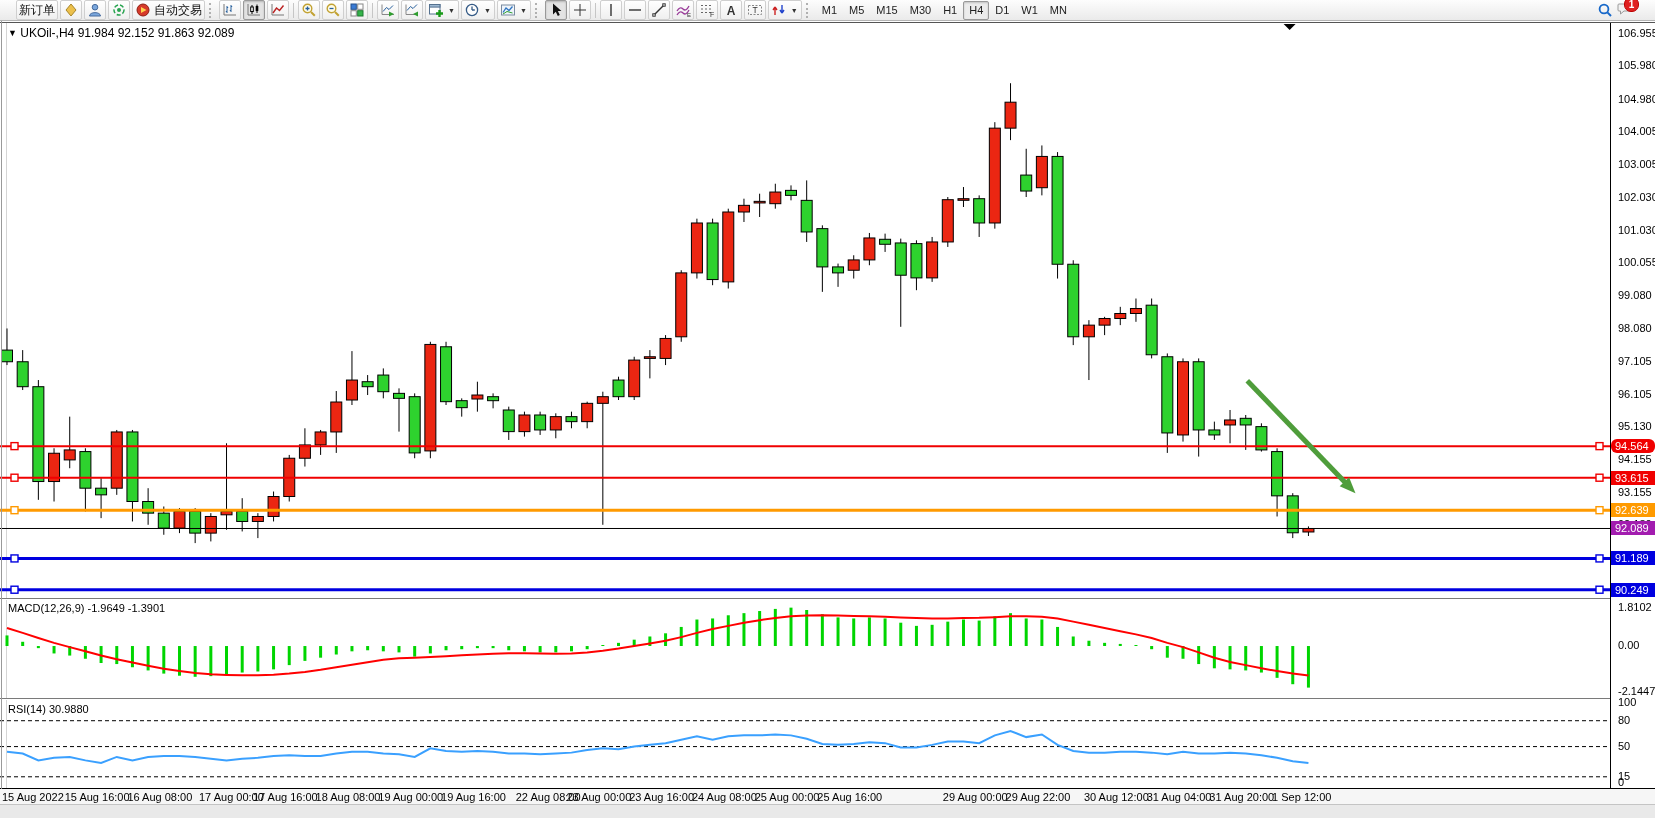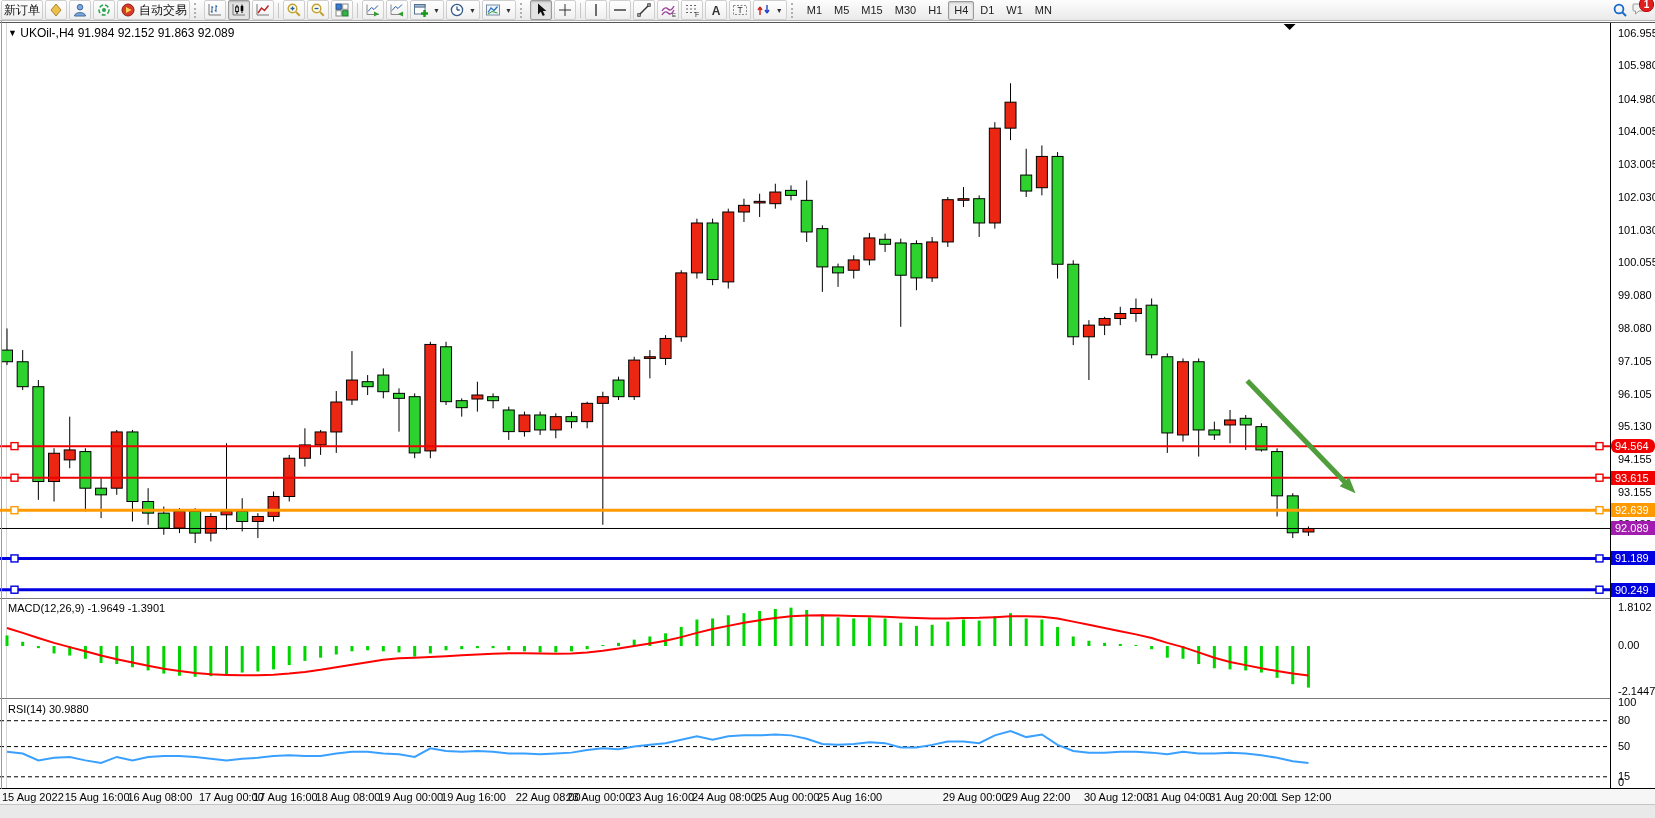--- a/index.html
+++ b/index.html
@@ -1,19 +1,19 @@
 <!DOCTYPE html>
 <html><head>
 <meta charset="utf-8">
 <style>
   html,body{margin:0;padding:0;width:1655px;height:818px;overflow:hidden;
     font-family:"Liberation Sans","DejaVu Sans",sans-serif;background:#fff;position:relative}
   #toolbar{position:absolute;left:0;top:0;width:1655px;height:21px;box-sizing:border-box;
     background:linear-gradient(#fdfdfd,#eaeaea);border-bottom:1px solid #b5b5b5;
-    display:flex;align-items:center;padding:1px 1px;gap:2px;z-index:50}
+    display:flex;align-items:center;padding:1px 16px;gap:2px;z-index:50}
   .tb-btn{height:18px;display:flex;align-items:center;gap:3px;padding:0 2px;
     border:1px solid #cfcfcf;border-radius:2px;background:linear-gradient(#ffffff,#efefef);
     font-size:12px;color:#111;white-space:nowrap}
   .tb-btn.textonly{border-color:#cfcfcf}
   .tb-btn.active{border:1px solid #999;background:#e3e3e3;box-shadow:inset 0 1px 2px rgba(0,0,0,.2)}
   .tb-grip{width:4px;height:15px;border-left:2px dotted #b0b0b0;margin:0 2px}
   .tb-sep{width:1px;height:15px;background:#c6c6c6;margin:0 2px}
   .caret{font-size:7px;color:#333;margin:0 1px}
   .ic{width:16px;height:16px;display:inline-block;line-height:0}
   .tf-btn{height:17px;display:flex;align-items:center;padding:0 5px;font-size:11px;color:#222;

